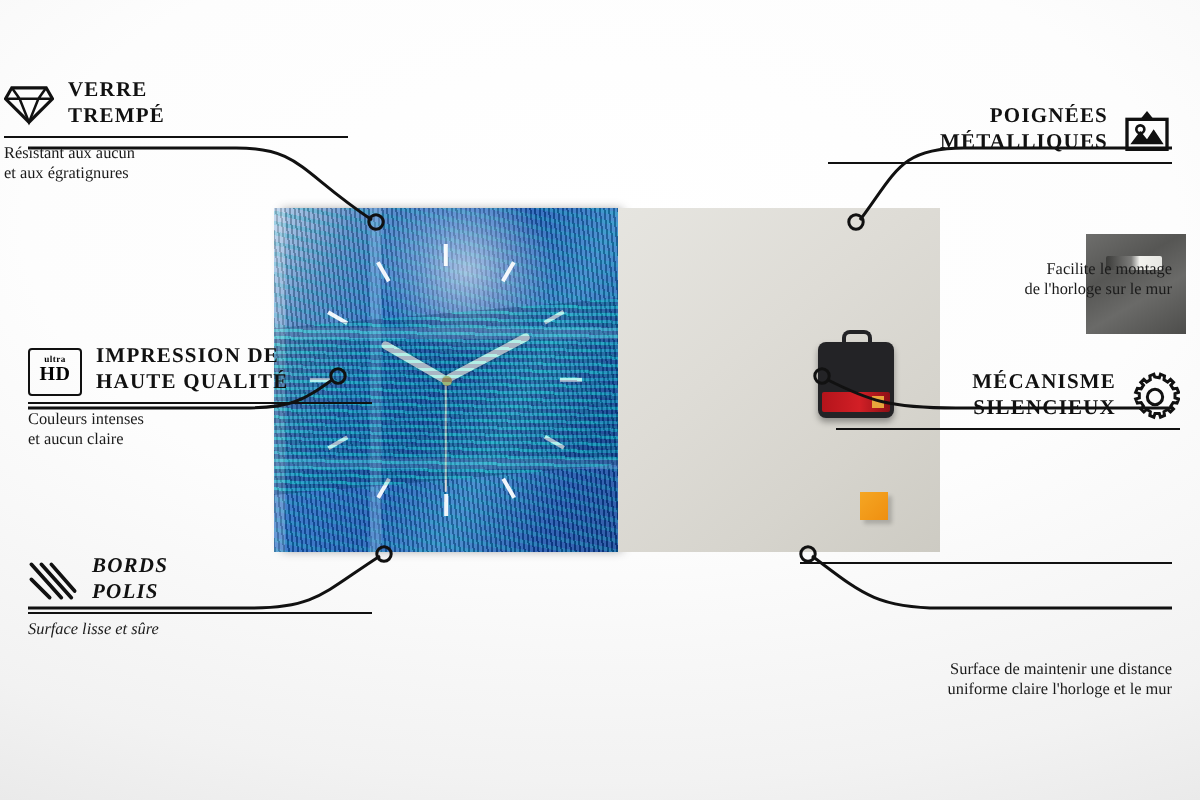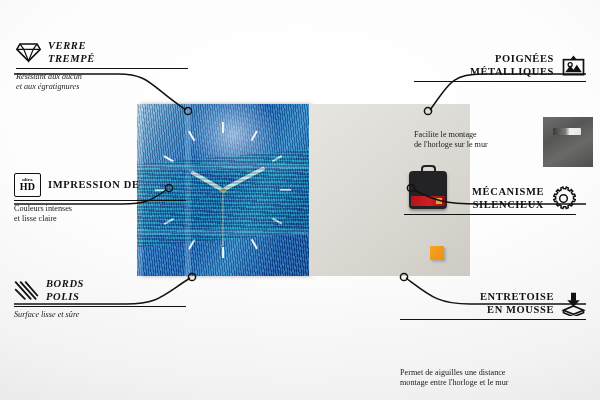--- a/index.html
+++ b/index.html
@@ -81,35 +81,35 @@
   .callout { position:absolute; width:172px; }
   .callout .head { display:flex; align-items:center; gap:7px; }
   .callout.right .head { justify-content:flex-end;margin-top:13px; }
   .title {
     font-size:10.5px; font-weight:bold; letter-spacing:.6px; color:#111;
     line-height:12.5px; text-transform:uppercase;
   }
   .callout.right .title { text-align:right; }
   .rule { height:1.4px; background:#111; margin:3px 0 3px; }
   .desc { font-size:8.2px; line-height:10px; color:#1b1b1b; }
-  .callout.right .desc { text-align:left;margin-top:48px; }
+  .callout.right .desc { text-align:right;margin-top:48px; }
   .ic { width:25px; height:25px; flex:0 0 25px; color:#111; }
   .ic svg { width:100%; height:100%; display:block; }
   .hd-badge {
     width:27px; height:24px; flex:0 0 27px; border:1.6px solid #111; border-radius:2px;
     display:flex; flex-direction:column; align-items:center; justify-content:center; line-height:1;
   }
   .hd-badge .u { font-size:4.6px; font-weight:bold; letter-spacing:.2px; }
   .hd-badge .h { font-size:10px; font-weight:bold; letter-spacing:.3px; }
 
-  .c-tl { left:16px; top:40px;font-style:italic; }
+  .c-tl { left:2px; top:40px; }
   .c-ml { left:14px; top:173px; }
   .c-bl { left:14px; top:278px;font-style:italic; }
   .c-tr { right:14px; top:40px; }
-  .c-mr { right:24px; top:173px; }
+  .c-mr { right:10px; top:173px; }
   .c-br { right:14px; top:278px; }
 
   svg.leaders { position:absolute; inset:0; width:600px; height:400px; pointer-events:none; }
   svg.leaders path { fill:none; stroke:#111; stroke-width:1.5; }
   svg.leaders circle { fill:none; stroke:#111; stroke-width:1.5; }
 </style>
 </head>
 <body>
 
 <div id="stage">
@@ -206,26 +206,26 @@
     </div>
   </div>
 
   <div class="callout c-ml">
     <div class="head">
       <span class="hd-badge">
         <span class="u">ultra</span>
         <span class="h">HD</span>
       </span>
       <span class="title">
-        <span>IMPRESSION DE</span><br>
-      </span>
-    </div>
-    <div class="rule"></div>
-    <div class="desc">
-      <span>Couleurs intenses</span><br><span>et lisse claire</span>
+        <span>IMPRESSION DE</span><br><span>HAUTE QUALITÉ</span>
+      </span>
+    </div>
+    <div class="rule"></div>
+    <div class="desc">
+      <span>Couleurs intenses</span><br><span>et aucun claire</span>
     </div>
   </div>
 
   <div class="callout c-bl">
     <div class="head">
       <span class="ic">
         <svg viewBox="0 0 30 28">
             <path d="M2 4 L20 24 M8 4 L26 24 M2 13 L13 24 M14 4 L28 20" stroke="currentColor" stroke-width="2.2" fill="none" stroke-linecap="round"></path>
           </svg>
       </span>
@@ -268,31 +268,19 @@
         <svg viewBox="0 0 30 30">
             <path d="M15 3 l2.6 .5 .7 -2.2 2.4 1 -.3 2.3 2.2 1.4 1.7 -1.6 1.8 1.8 -1.6 1.7 1.4 2.2 2.3 -.3 1 2.4 -2.2 .7 0 2.6 2.2 .7 -1 2.4 -2.3 -.3 -1.4 2.2 1.6 1.7 -1.8 1.8 -1.7 -1.6 -2.2 1.4 .3 2.3 -2.4 1 -.7 -2.2 -2.6 0 -.7 2.2 -2.4 -1 .3 -2.3 -2.2 -1.4 -1.7 1.6 -1.8 -1.8 1.6 -1.7 -1.4 -2.2 -2.3 .3 -1 -2.4 2.2 -.7 0 -2.6 -2.2 -.7 1 -2.4 2.3 .3 1.4 -2.2 -1.6 -1.7 1.8 -1.8 1.7 1.6 2.2 -1.4 -.3 -2.3 2.4 -1 .7 2.2 z" fill="none" stroke="currentColor" stroke-width="1.8"></path>
             <circle cx="15" cy="15" r="4.6" fill="none" stroke="currentColor" stroke-width="1.8"></circle>
           </svg>
       </span>
     </div>
     <div class="rule"></div>
   </div>
 
   <div class="callout right c-br" style="width:186px">
-    <div class="head">
-      <span class="title">
-        <span>ENTRETOISE</span><br><span>EN MOUSSE</span>
-      </span>
-      <span class="ic">
-        <svg viewBox="0 0 30 30">
-            <path d="M12 2 h6 v9 h4.5 L15 19 l-7.5 -8 H12 z" fill="currentColor"></path>
-            <path d="M15 18 l12 5 -12 5 -12 -5 z" fill="none" stroke="currentColor" stroke-width="2"></path>
-            <path d="M3 23 v3 l12 5 12 -5 v-3" fill="none" stroke="currentColor" stroke-width="2"></path>
-          </svg>
-      </span>
-    </div>
-    <div class="rule"></div>
-    <div class="desc">
-      <span>Permet de aiguilles une distance</span><br><span>montage entre l'horloge et le mur</span>
+    <div class="rule"></div>
+    <div class="desc">
+      <span>Surface de maintenir une distance</span><br><span>uniforme claire l'horloge et le mur</span>
     </div>
   </div>
 
 </div>
 
 </body></html>

